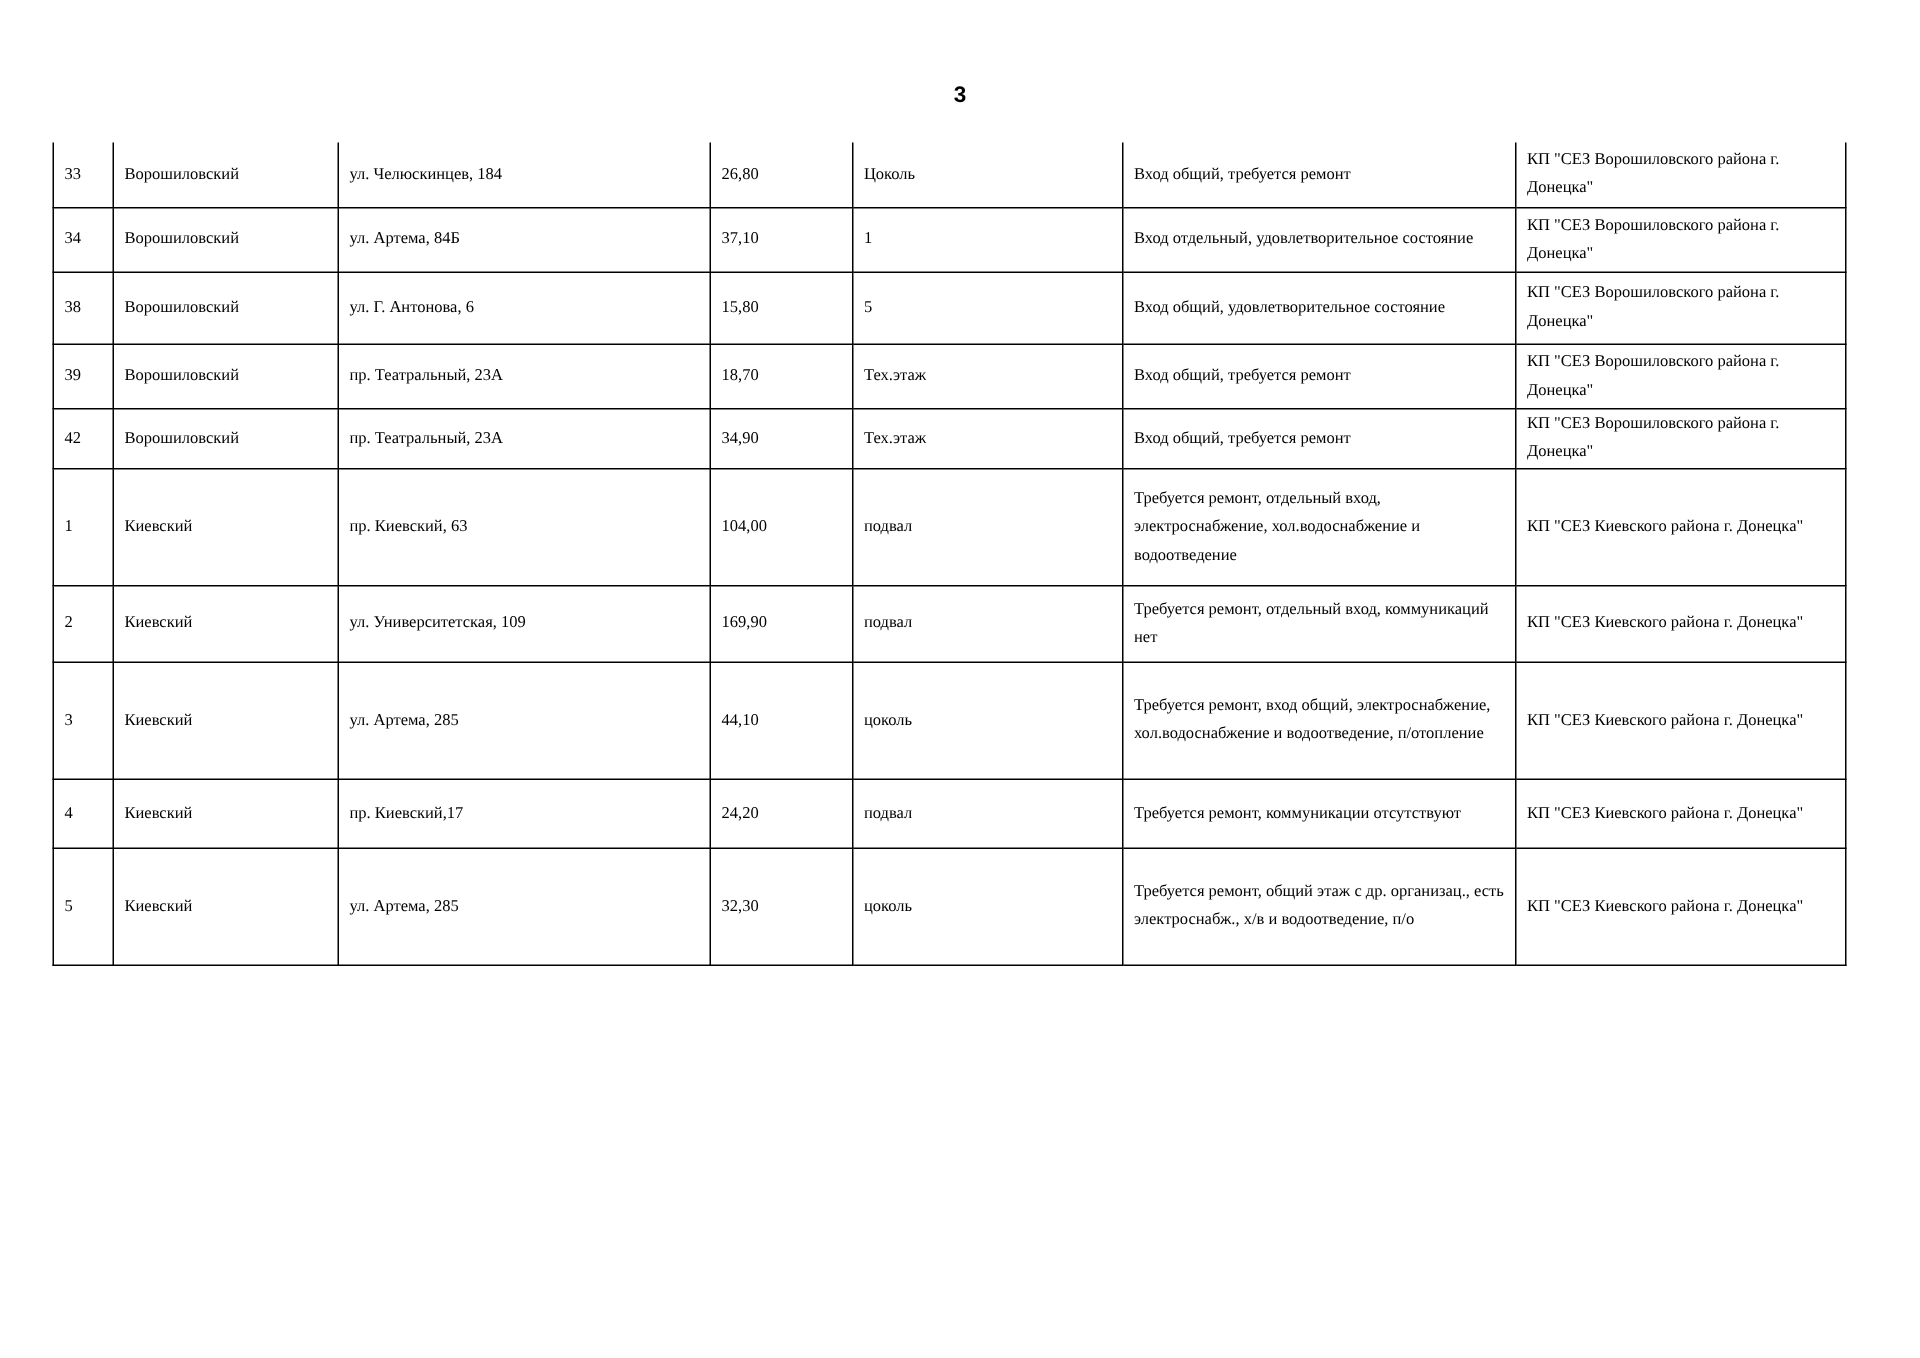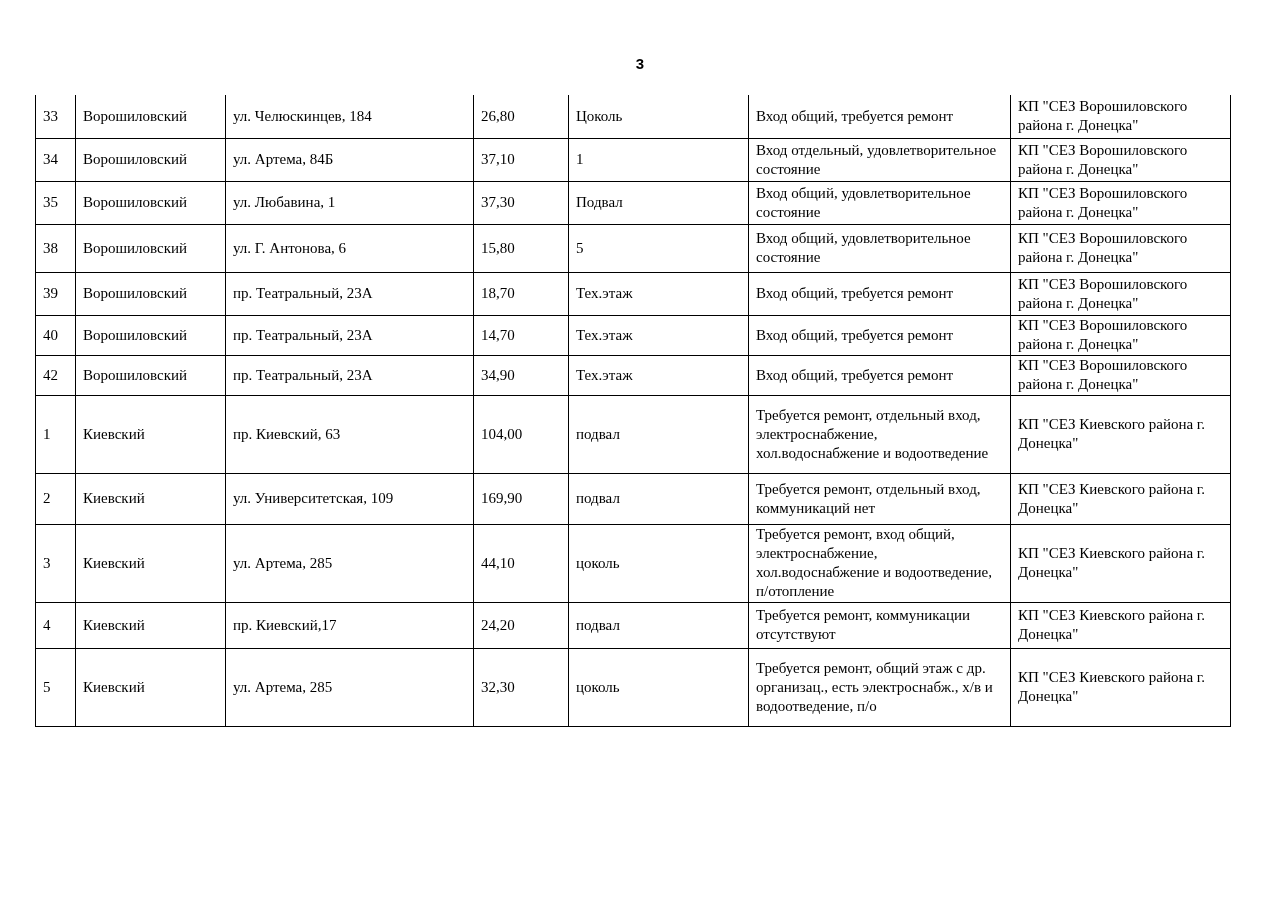--- a/index.html
+++ b/index.html
@@ -26,21 +26,21 @@
       font-size: 15px;
       line-height: 18px;
     }
     table.registry {
       position: absolute;
       top: 95px;
       left: 35px;
       width: 1195px;
       border-collapse: collapse;
       table-layout: fixed;
-      font-size: 15px;
+      font-size: 11px;
       line-height: 19px;
     }
     table.registry td {
       border: 1.5px solid #000;
       padding: 0 7px;
       vertical-align: middle;
       overflow: hidden;
     }
     table.registry tr:first-child td {
       border-top: none;
@@ -82,52 +82,34 @@
     </tr>
     <tr style="height:43px">
       <td>34</td>
       <td>Ворошиловский</td>
       <td>ул. Артема, 84Б</td>
       <td>37,10</td>
       <td>1</td>
       <td class="c-desc">Вход отдельный, удовлетворительное состояние</td>
       <td>КП "СЕЗ Ворошиловского района г. Донецка"</td>
     </tr>
-    <tr style="height:43px">
-      <td>35</td>
-      <td>Ворошиловский</td>
-      <td>ул. Любавина, 1</td>
-      <td>37,30</td>
-      <td>Подвал</td>
-      <td class="c-desc">Вход общий, удовлетворительное состояние</td>
-      <td>КП "СЕЗ Ворошиловского района г. Донецка"</td>
-    </tr>
     <tr style="height:48px">
       <td>38</td>
       <td>Ворошиловский</td>
       <td>ул. Г. Антонова, 6</td>
       <td>15,80</td>
       <td>5</td>
       <td class="c-desc">Вход общий, удовлетворительное состояние</td>
       <td>КП "СЕЗ Ворошиловского района г. Донецка"</td>
     </tr>
     <tr style="height:43px">
       <td>39</td>
       <td>Ворошиловский</td>
       <td>пр. Театральный, 23А</td>
       <td>18,70</td>
-      <td>Тех.этаж</td>
-      <td class="c-desc">Вход общий, требуется ремонт</td>
-      <td>КП "СЕЗ Ворошиловского района г. Донецка"</td>
-    </tr>
-    <tr style="height:40px">
-      <td>40</td>
-      <td>Ворошиловский</td>
-      <td>пр. Театральный, 23А</td>
-      <td>14,70</td>
       <td>Тех.этаж</td>
       <td class="c-desc">Вход общий, требуется ремонт</td>
       <td>КП "СЕЗ Ворошиловского района г. Донецка"</td>
     </tr>
     <tr style="height:40px">
       <td>42</td>
       <td>Ворошиловский</td>
       <td>пр. Театральный, 23А</td>
       <td>34,90</td>
       <td>Тех.этаж</td>

